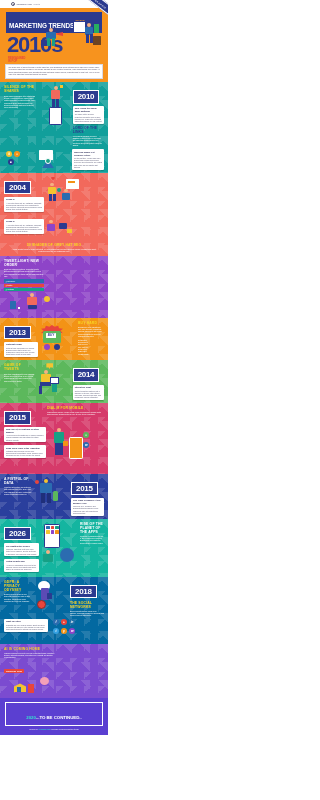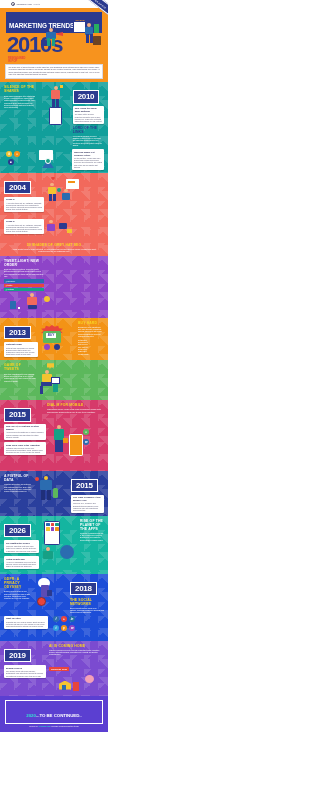--- a/index.html
+++ b/index.html
@@ -55,21 +55,21 @@
   
   .band { position:relative; overflow:hidden; padding:3px 4px; }
   .band.teal  { background:#119f9b; }
   .band.coral { background:#f2695c; }
   .band.purple{ background:#8e44c8; }
   .band.orange{ background:#f39316; }
   .band.green2{ background:#5cb85c; }
   .band.magenta{background:#d63a6a; }
   .band.navy2 { background:#2a3f9d; }
   .band.teal2 { background:#14b5a0; }
-  .band.coral2{ background:#1d4ed8; }
+  .band.coral2{ background:#0369a1; }
   .band.violet{ background:#7b4bd0; }
   .band:before{
     content:""; position:absolute; inset:0; opacity:.13;
     background:
       linear-gradient(135deg, #fff 25%, transparent 25%) 0 0/14px 14px,
       linear-gradient(225deg, #fff 25%, transparent 25%) 0 0/18px 18px;
     pointer-events:none;
   }
   .band > * { position:relative; z-index:2; }
 
@@ -310,20 +310,27 @@
       <div class="col ill" style="height:34px;">
         <i class="bar" style="position:absolute;left:8px;top:0px;width:7px;height:6px;background:#f4c430;
            clip-path:polygon(0 0,100% 0,100% 70%,55% 70%,40% 100%,35% 70%,0 70%);"></i>
         <i class="blob" style="position:absolute;left:6px;top:7px;width:4px;height:4px;background:#f4b183;"></i>
         <i class="bar" style="position:absolute;left:3px;top:11px;width:10px;height:8px;background:#f4c430;border-radius:1px;"></i>
         <i class="bar" style="position:absolute;left:2px;top:19px;width:11px;height:4px;background:#2b3a8f;"></i>
         <i class="bar" style="position:absolute;left:1px;top:23px;width:3px;height:8px;background:#2b3a8f;"></i>
         <i class="bar" style="position:absolute;left:12px;top:14px;width:9px;height:7px;background:#fff;border:.5px solid #2b3a8f;"></i>
         <i class="bar" style="position:absolute;left:14px;top:21px;width:5px;height:8px;background:#16a085;"></i>
       </div>
+      <div class="col" style="max-width:40px;">
+        <div class="yearbox">2014</div>
+        <div class="card" style="margin-top:3px;">
+          <span class="t">Interactive Chart</span>
+          <span class="b">Content marketing matured into a discipline of its own, with editorial calendars, owned media hubs, and measurable pipeline attribution.</span>
+        </div>
+      </div>
     </div>
   </div>
 
   <div class="band magenta">
     <div class="row">
       <div class="col" style="max-width:40px;">
         <div class="yearbox">2015</div>
       </div>
       <div class="col" style="max-width:56px;">
         <div class="sect-title y">DIAL M FOR MOBILE</div>
@@ -440,27 +447,20 @@
         <i class="circ-ic" style="position:absolute;left:18px;top:0px;background:#1f6fa8;">in</i>
         <i class="circ-ic" style="position:absolute;left:2px;top:9px;background:#35a0e0;">t</i>
         <i class="circ-ic" style="position:absolute;left:10px;top:9px;background:#f39316;">p</i>
         <i class="circ-ic" style="position:absolute;left:18px;top:9px;background:#8e44c8;">✉</i>
       </div>
     </div>
   </div>
 
   <div class="band violet">
     <div class="row">
-      <div class="col" style="max-width:42px;">
-        <div class="yearbox">2019</div>
-        <div class="card" style="margin-top:3px;">
-          <span class="t">Behind of Toll In</span>
-          <span class="b">The decade closed with brand purpose, sustainability and authenticity topping the agenda, as customers demanded more than clever ads.</span>
-        </div>
-      </div>
       <div class="col" style="max-width:56px;">
         <div class="sect-title y">AI IS COMING HOME</div>
         <div class="body-w" style="margin-top:1px;">Machine learning moved into everyday marketing tooling: predictive scoring, automated bidding, generated copy variants and smarter personalisation.</div>
         <div style="margin-top:1.5px;background:#e8453c;color:#fff;font-size:2.2px;font-weight:bold;
                     padding:1px 2px;border-radius:.5px;display:inline-block;">Please Be Kind</div>
         <div class="ill" style="height:18px;margin-top:1px;">
           <i class="blob" style="position:absolute;left:36px;top:0px;width:9px;height:8px;background:#f4a0b8;"></i>
           <i class="bar" style="position:absolute;left:10px;top:6px;width:12px;height:9px;background:#f4c430;
              clip-path:polygon(50% 0,100% 35%,100% 100%,0 100%,0 35%);"></i>
           <i class="bar" style="position:absolute;left:13px;top:10px;width:4px;height:5px;background:#2b6cb0;"></i>

